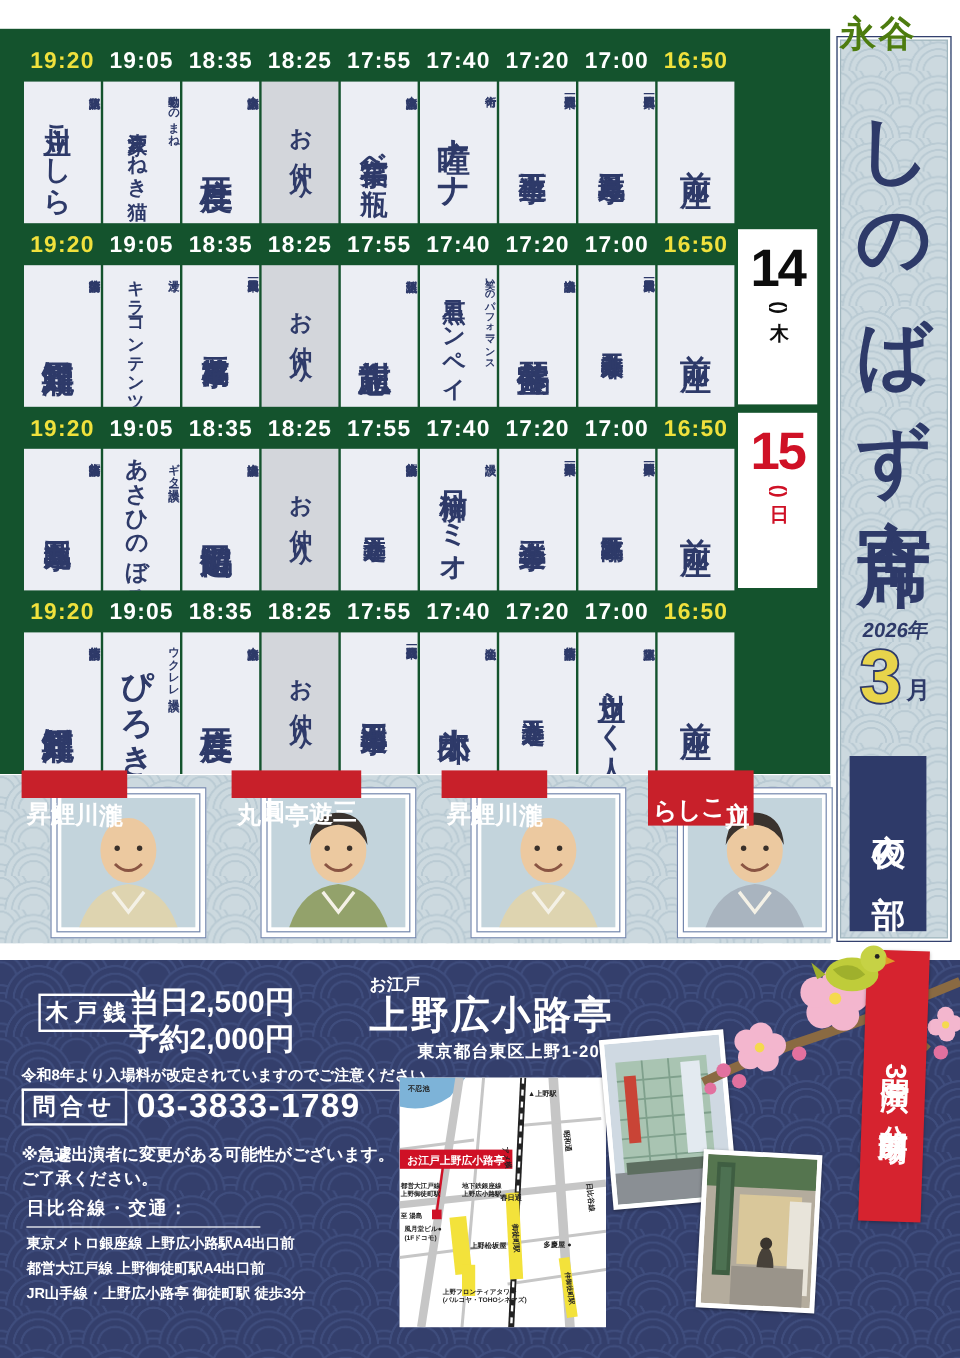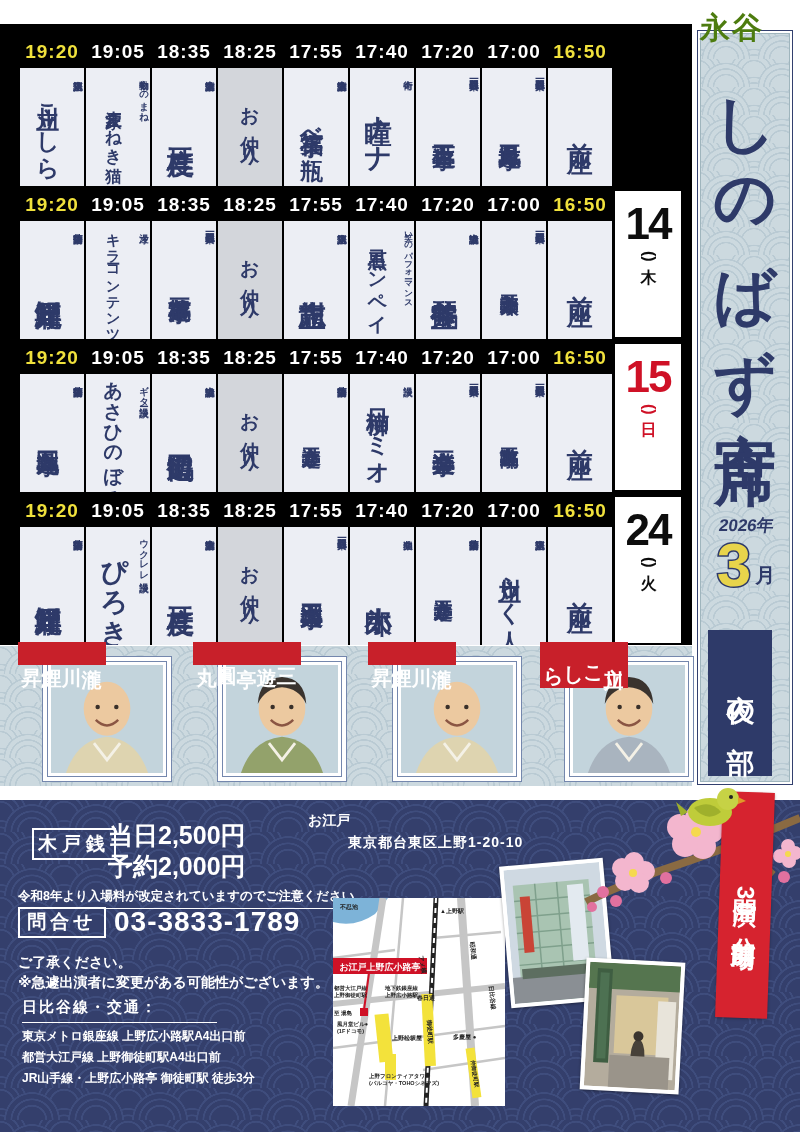--- a/index.html
+++ b/index.html
@@ -18,21 +18,21 @@
   }
   .waves-light{
     background-color:#ccd9df;
     background-image:
       radial-gradient(circle at 50% 100%, #ccd9df 29%, #b9cad3 30%, #b9cad3 33%, #ccd9df 34%, #ccd9df 43%, #b9cad3 44%, #b9cad3 47%, #ccd9df 48%, #ccd9df 57%, #b9cad3 58%, #b9cad3 61%, transparent 62%),
       radial-gradient(circle at 50% 100%, #ccd9df 29%, #b9cad3 30%, #b9cad3 33%, #ccd9df 34%, #ccd9df 43%, #b9cad3 44%, #b9cad3 47%, #ccd9df 48%, #ccd9df 57%, #b9cad3 58%, #b9cad3 61%, transparent 62%);
     background-size:56px 28px;
     background-position:0 0,28px 14px;
   }
   
-  .schedule{position:absolute;left:0;top:24px;width:692px;height:621px;background:#000000;
+  .schedule{position:absolute;left:0;top:24px;width:692px;height:621px;background:#14532d;
     box-sizing:border-box;padding:14px 0 0 20px;}
   .day-row{display:flex;margin-bottom:5px;height:148px;}
   .cols{display:grid;grid-template-columns:repeat(9,64px);grid-template-rows:28px 118px;column-gap:2px;row-gap:2px;}
   .time-cell{color:#ffffff;font-weight:bold;font-size:19px;display:flex;align-items:center;justify-content:center;letter-spacing:1px;}
   .time-hi{color:#f0e13c;}
   .perf-cell{position:relative;background:#eceef4;display:flex;align-items:center;justify-content:center;overflow:hidden;}
   .break-cell{background:#d3d6db;}
   .p-name{writing-mode:vertical-rl;font-weight:bold;color:#2e3a69;line-height:1.02;white-space:nowrap;}
   .p-aff{position:absolute;top:5px;right:1px;writing-mode:vertical-rl;font-size:9.5px;font-weight:bold;color:#2e3a69;line-height:1;}
   .date-box{margin-left:3px;width:66px;height:146px;background:#ffffff;display:flex;flex-direction:column;align-items:center;padding-top:12px;box-sizing:border-box;}
@@ -293,24 +293,20 @@
               <span class="p-name" style="font-size: 19px; margin-right: 9px;">三遊亭遊之介</span>
             </div>
             <div class="perf-cell">
               <span class="p-aff">落語立川流</span>
               <span class="p-name" style="font-size: 23px; margin-right: 9px;">立川らく人</span>
             </div>
             <div class="perf-cell">
               <span class="p-name" style="font-size: 26px; letter-spacing: 5px;">前座</span>
             </div>
           </div>
-          <div class="date-box">
-            <div class="date-num">24</div>
-            <div class="date-wd">(火)</div>
-          </div>
         </div>
       </div>
   </div>
 
   <div class="right-col">
     <div class="brand-logo">永谷</div>
     <div class="title-strip waves-light">
       <div class="title-text">しのばず寄席</div>
     </div>
     <div class="yearmonth">
@@ -404,32 +400,33 @@
     <div class="prices">
       <div>当日2,500円</div>
       <div>予約2,000円</div>
     </div>
     <div class="price-note">令和8年より入場料が改定されていますのでご注意ください</div>
     <div class="contact-row">
       <span class="label-box">問合せ</span>
       <span class="phone">03-3833-1789</span>
     </div>
     <div class="notices">
+      <div>※急遽出演者に変更がある可能性がございます。</div>
       <div>ご了承ください。</div>
-      <div>※急遽出演者に変更がある可能性がございます。</div>
     </div>
     <div class="access-head">日比谷線・交通：</div>
     <div class="access-lines" id="access-lines">
         <div>東京メトロ銀座線 上野広小路駅A4出口前</div>
         <div>都営大江戸線 上野御徒町駅A4出口前</div>
         <div>JR山手線・上野広小路亭 御徒町駅 徒歩3分</div>
       </div>
 
     <div class="venue-block">
       <div class="venue-prefix">お江戸</div>
+      <div class="venue-name">上野広小路亭</div>
       <div class="venue-address">東京都台東区上野1-20-10</div>
     </div>
 
     <div class="map-wrap">
       <svg viewBox="0 0 172 208" width="172" height="208">
         <rect x="0" y="0" width="172" height="208" fill="#ffffff"></rect>
         <path d="M0,0 L55,0 L42,16 Q22,30 0,24 Z" fill="#7db3d8"></path>
         <g stroke="#c6c6c6" fill="none">
           <line x1="50" y1="0" x2="18" y2="208" stroke-width="7"></line>
           <line x1="0" y1="106" x2="172" y2="88" stroke-width="6"></line>

